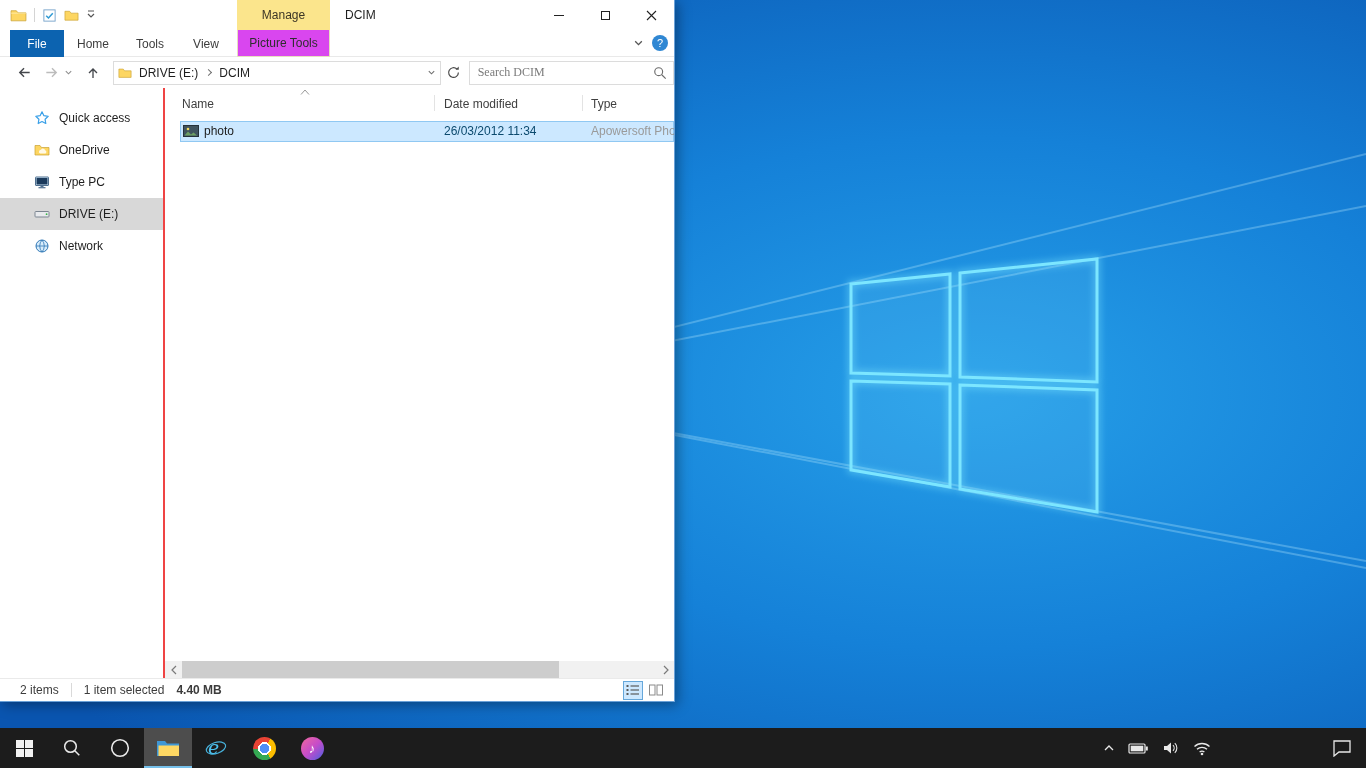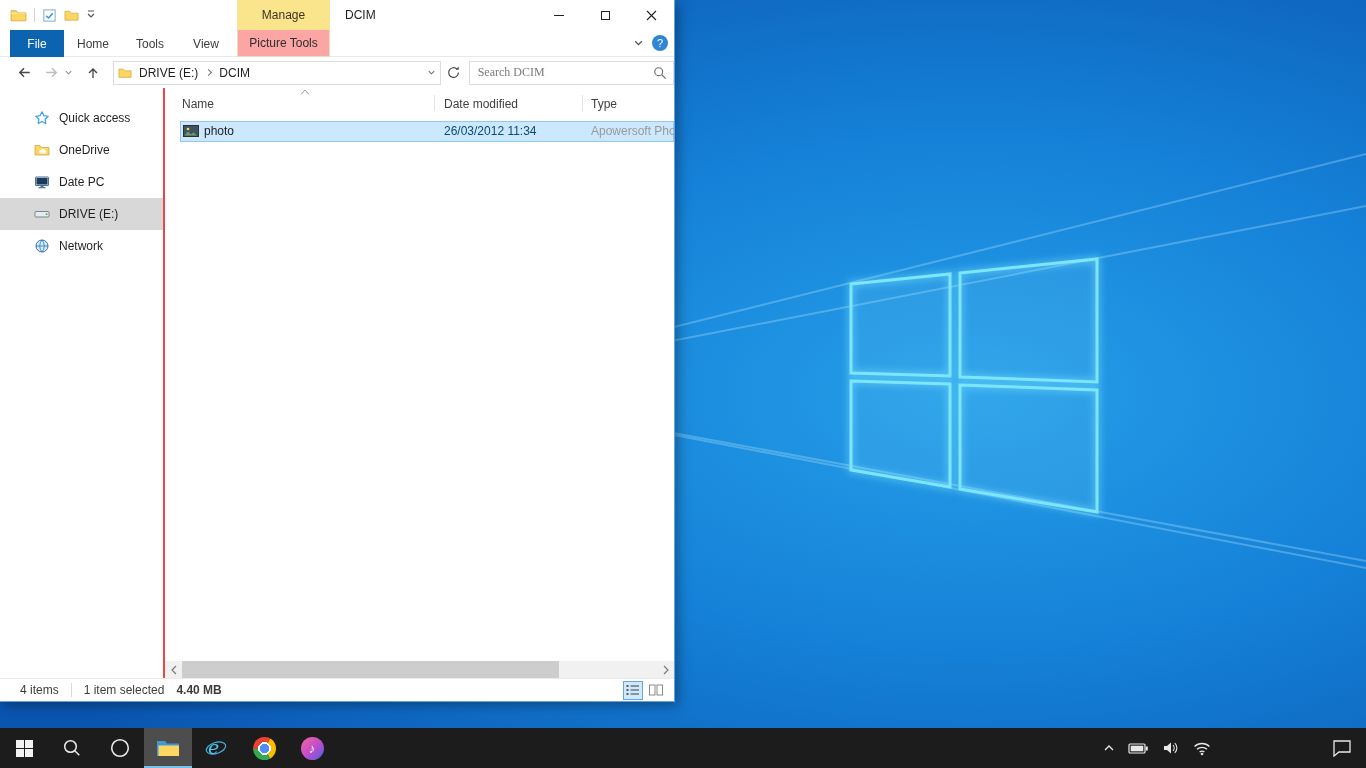--- a/index.html
+++ b/index.html
@@ -25,21 +25,21 @@
   .min-glyph { width:10px; height:1px; background:#222; display:block; }
   .max-glyph { width:9px; height:9px; border:1px solid #222; display:block; }
 
   .ribbon { position:relative; height:27px; background:#fff; border-bottom:1px solid #e9e9e9; }
   .file-tab { position:absolute; left:10px; top:0; width:54px; height:27px; background:#0c63b0; color:#fff;
     display:flex; align-items:center; justify-content:center; }
   .rtab { position:absolute; top:0; height:27px; display:flex; align-items:center; justify-content:center; color:#3d3d3d; }
   .rtab.t-home { left:68px; width:50px; }
   .rtab.t-share { left:124px; width:52px; }
   .rtab.t-view { left:182px; width:48px; }
-  .rtab.contextual { left:237px; width:93px; background:#fca5a5; border:1px solid #e6dfc0; border-top:none; color:#2e2e2e; }
+  .rtab.contextual { left:237px; width:93px; background:#d946ef; border:1px solid #e6dfc0; border-top:none; color:#2e2e2e; }
   .ribbon-collapse { position:absolute; right:30px; top:8px; }
   .help-btn { position:absolute; right:6px; top:5px; width:16px; height:16px; border-radius:50%;
     background:#2f87d3; color:#fff; font-size:11px; display:flex; align-items:center; justify-content:center; }
 
   .addressbar { position:relative; height:31px; background:#fff; display:flex; align-items:center; }
   .nav-btn { display:inline-flex; align-items:center; justify-content:center; }
   .nb-back { margin-left:16px; } .nb-fwd { margin-left:10px; } .nb-recent { margin-left:4px; } .nb-up { margin-left:12px; }
   .addr-box { margin-left:12px; width:335px; height:24px; border:1px solid #dcdcdc; background:#fff;
     display:flex; align-items:center; padding:0 4px; }
   .crumb { padding:0 7px; color:#1e1e1e; cursor:default; }
@@ -278,21 +278,21 @@
         </div>
         <div class="side-item">
           <span class="icn">
             <svg width="16" height="16" viewBox="0 0 16 16">
                 <rect x="1.5" y="3" width="13" height="8.5" rx="0.5" fill="#cfe6f7" stroke="#4f6f8f"></rect>
                 <rect x="2.5" y="4" width="11" height="6.5" fill="#1b3a5c"></rect>
                 <rect x="6.5" y="11.5" width="3" height="1.6" fill="#4f6f8f"></rect>
                 <rect x="4.5" y="13.1" width="7" height="1.2" fill="#4f6f8f"></rect>
               </svg>
           </span>
-          <span class="side-label">Date PC</span>
+          <span class="side-label">Type PC</span>
         </div>
         <div class="side-item selected">
           <span class="icn">
             <svg width="16" height="16" viewBox="0 0 16 16">
                 <rect x="1" y="5.5" width="14" height="5.5" rx="0.8" fill="#e8eaed" stroke="#7c8692"></rect>
                 <circle cx="12.6" cy="8.2" r="0.9" fill="#39b54a"></circle>
               </svg>
           </span>
           <span class="side-label">DRIVE (E:)</span>
         </div>
@@ -342,21 +342,21 @@
           <span class="sarrow right">
             <svg width="8" height="10" viewBox="0 0 8 10">
                 <path d="M2 1l4 4-4 4" stroke="#7a7a7a" fill="none" stroke-width="1.2"></path>
               </svg>
           </span>
         </div>
       </div>
     </div>
 
     <div class="statusbar">
-      <span>4 items</span>
+      <span>2 items</span>
       <span class="sb-sep"></span>
       <span>1 item selected</span>
       <span class="sb-size">4.40 MB</span>
       <div class="view-btns">
         <div class="vbtn active">
           <svg width="14" height="12" viewBox="0 0 14 12">
               <g stroke="#5a5a5a" stroke-width="1.2">
                 <rect x="0.5" y="1" width="2" height="2" fill="#5a5a5a" stroke="none"></rect>
                 <path d="M4.5 2H13"></path>
                 <rect x="0.5" y="5" width="2" height="2" fill="#5a5a5a" stroke="none"></rect>

